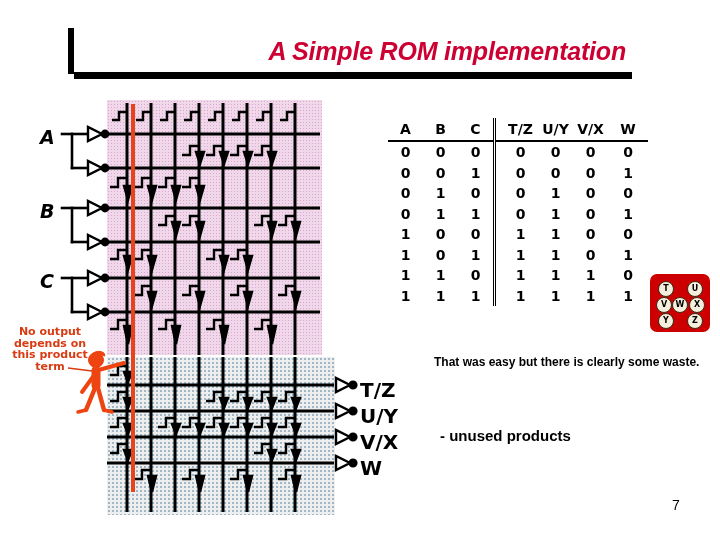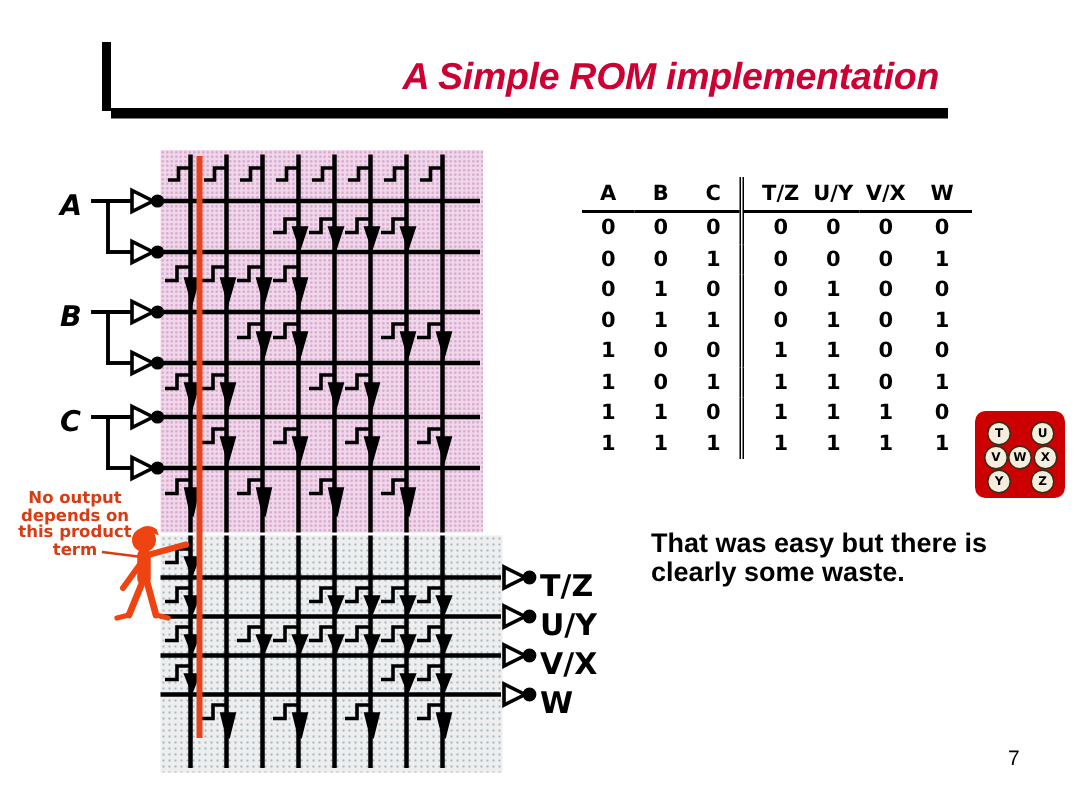--- a/index.html
+++ b/index.html
@@ -66,21 +66,21 @@
     position:absolute;width:14px;height:14px;border-radius:50%;
     background:#f5eedd;border:1px solid #3a2a1a;
     font-family:"DejaVu Sans", sans-serif;
     font-size:8px;font-weight:bold;color:#000;
     text-align:center;line-height:13px;
   }
 
   
   #prose1{
     left:434px;top:353px;width:270px;
-    font-size:18px;font-weight:bold;color:#000;line-height:19px;
+    font-size:12px;font-weight:bold;color:#000;line-height:19px;
   }
   #prose2{
     left:440px;top:425px;width:270px;
     font-size:15px;font-weight:bold;color:#000;line-height:21px;
   }
 
   
   #page-num{
     left:672px;top:497px;font-size:14px;color:#000;
   }
@@ -463,15 +463,16 @@
   <div class="legend-cell" style="left:37px;top:7px;">U</div>
   <div class="legend-cell" style="left:6px;top:23px;">V</div>
   <div class="legend-cell" style="left:22px;top:23px;">W</div>
   <div class="legend-cell" style="left:39px;top:23px;">X</div>
   <div class="legend-cell" style="left:8px;top:39px;">Y</div>
   <div class="legend-cell" style="left:37px;top:39px;">Z</div>
 </div>
 
 <div class="abs" id="prose1">That was easy but there is clearly some waste.</div>
 <div class="abs" id="prose2">
+  <div>- unused products</div>
 </div>
 
 <div class="abs" id="page-num">7</div>
 
 </body></html>

